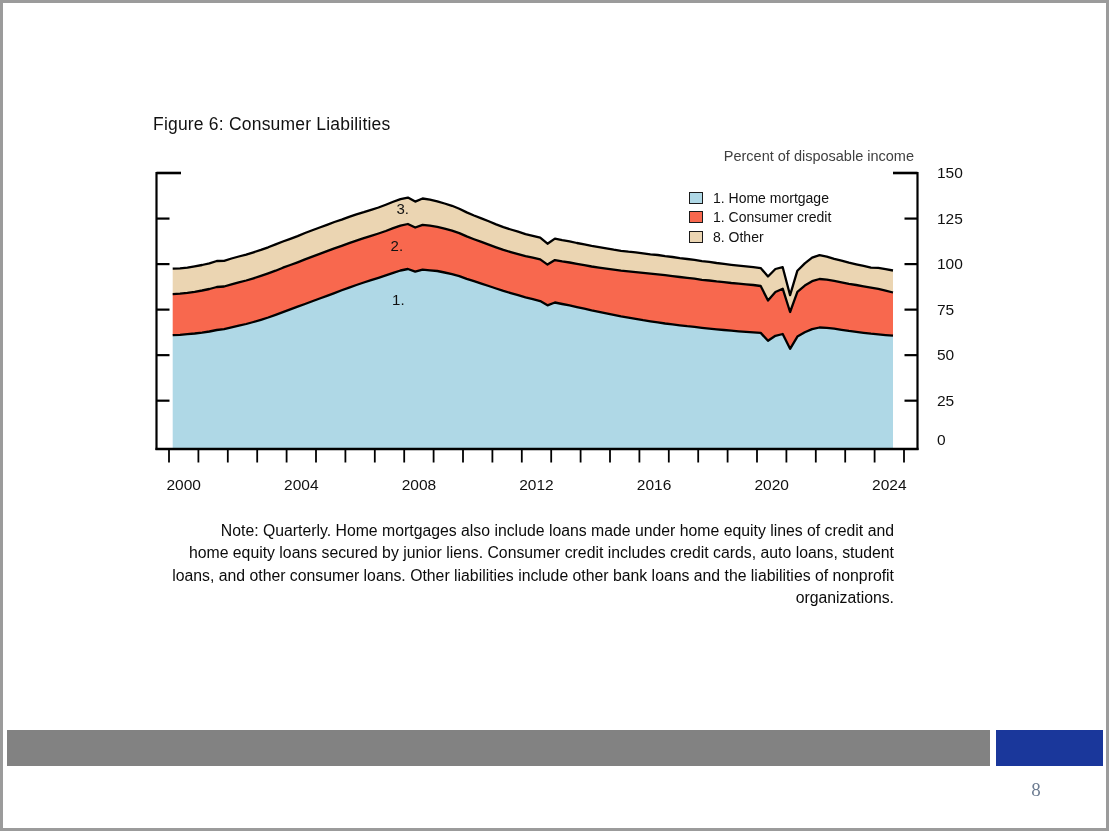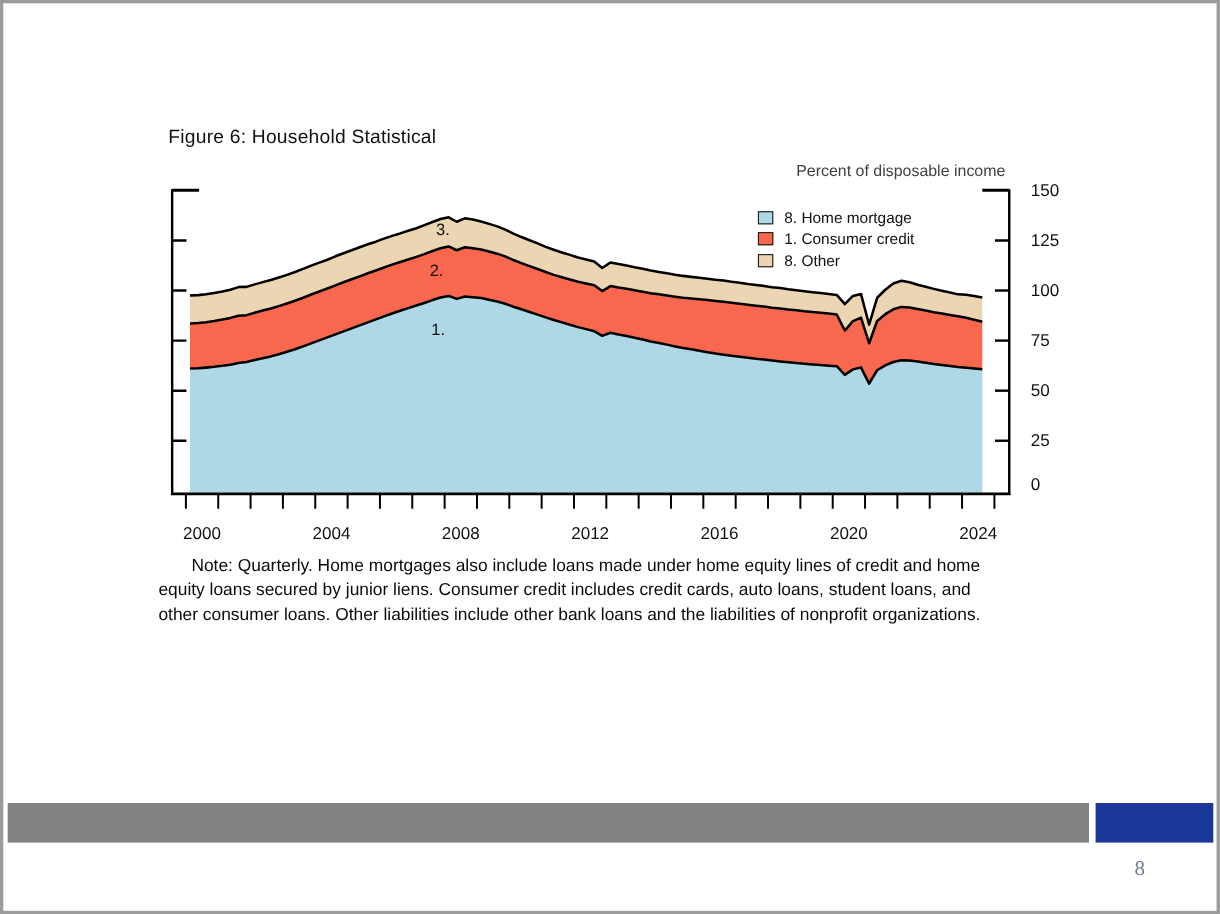--- a/index.html
+++ b/index.html
@@ -27,40 +27,40 @@
   .legend-row{display:flex;align-items:center;height:19.5px;}
   .legend-swatch{
     width:12px;height:10px;border:1.6px solid #1a1a1a;margin-right:10px;
     flex:0 0 auto;
   }
   .legend-label{font-size:14px;color:#111;white-space:nowrap;}
   .notes{
     position:absolute;left:141px;top:501px;width:766px;
     font-size:15.8px;line-height:22.3px;color:#0b0b0b;
   }
-  .notes p{margin:0;text-indent:30px;}
+  .notes p{margin:16px;text-indent:30px;text-align:right;}
   .footer-bar{
     position:absolute;left:4px;top:727px;width:983px;height:36px;
   }
   .accent-bar{
     position:absolute;left:993px;top:727px;width:107px;height:36px;
   }
   .page-number{
     position:absolute;left:1016px;top:776px;width:34px;
     text-align:center;
     font-family:"Liberation Serif",serif;
     font-size:19px;color:#6e7d92;
   }
 </style>
 </head>
 <body>
 
 <div class="slide" style="border-color: rgb(155, 155, 155);">
 
-  <div class="figure-title">Figure 6: Household Statistical</div>
+  <div class="figure-title">Figure 6: Consumer Liabilities</div>
 
   <div class="unit-label">Percent of disposable income</div>
 
   <svg class="chart-svg" id="chart" width="1109" height="831" viewBox="0 0 1109 831">
       <g>
         <path d="M169.7 265.7 L177.0 265.3 L184.4 264.6 L191.7 263.3 L199.1 262.0 L206.4 260.4 L213.8 258.0 L221.1 257.8 L228.5 255.5 L235.8 253.5 L243.2 251.6 L250.5 249.3 L257.9 246.9 L265.2 244.3 L272.6 241.4 L279.9 238.5 L287.3 235.8 L294.6 233.1 L302.0 230.0 L309.3 227.2 L316.7 224.5 L324.0 221.8 L331.4 219.0 L338.7 216.7 L346.1 213.9 L353.4 211.4 L360.8 209.2 L368.1 206.8 L375.5 204.5 L382.8 201.7 L390.2 198.8 L397.5 196.1 L404.9 194.6 L412.2 198.6 L419.6 195.5 L426.9 196.6 L434.3 198.3 L441.6 200.5 L449.0 202.8 L456.3 205.7 L463.7 209.4 L471.0 212.5 L478.4 215.4 L485.7 218.3 L493.1 221.4 L500.4 224.1 L507.8 226.5 L515.1 228.7 L522.5 231.1 L529.8 232.9 L537.2 234.7 L544.5 240.7 L551.9 235.6 L559.2 237.1 L566.6 238.3 L573.9 240.0 L581.3 241.4 L588.6 242.9 L596.0 244.2 L603.3 245.4 L610.7 246.7 L618.0 247.8 L625.4 248.7 L632.7 249.4 L640.1 250.4 L647.4 251.3 L654.8 252.0 L662.1 253.1 L669.5 254.0 L676.8 255.1 L684.2 256.0 L691.5 256.9 L698.9 258.2 L706.2 258.9 L713.6 260.0 L720.9 260.9 L728.3 261.8 L735.6 262.6 L743.0 263.3 L750.3 264.2 L757.7 265.1 L765.0 273.5 L772.4 266.0 L779.7 264.2 L787.1 292.2 L794.4 267.7 L801.8 260.4 L809.1 254.7 L816.5 252.2 L823.8 253.6 L831.2 255.8 L838.5 257.6 L845.9 259.6 L853.2 261.3 L860.6 262.9 L867.9 264.6 L875.3 264.9 L882.6 266.2 L890.0 267.5 L890.0 289.5 L882.6 287.7 L875.3 285.9 L867.9 284.6 L860.6 283.3 L853.2 282.0 L845.9 280.8 L838.5 279.3 L831.2 277.9 L823.8 276.6 L816.5 276.0 L809.1 278.2 L801.8 282.6 L794.4 288.8 L787.1 309.0 L779.7 285.7 L772.4 289.0 L765.0 297.5 L757.7 283.0 L750.3 282.0 L743.0 281.3 L735.6 280.6 L728.3 280.0 L720.9 279.1 L713.6 278.4 L706.2 277.5 L698.9 276.8 L691.5 275.7 L684.2 274.9 L676.8 274.0 L669.5 273.1 L662.1 272.2 L654.8 271.3 L647.4 270.6 L640.1 269.8 L632.7 269.1 L625.4 268.4 L618.0 267.7 L610.7 266.7 L603.3 265.7 L596.0 264.6 L588.6 263.5 L581.3 262.2 L573.9 260.9 L566.6 259.5 L559.2 258.4 L551.9 257.1 L544.5 261.6 L537.2 256.4 L529.8 254.7 L522.5 253.1 L515.1 251.1 L507.8 249.1 L500.4 246.9 L493.1 244.3 L485.7 241.6 L478.4 238.9 L471.0 236.2 L463.7 233.4 L456.3 230.1 L449.0 227.6 L441.6 225.6 L434.3 223.8 L426.9 222.7 L419.6 221.8 L412.2 224.5 L404.9 221.0 L397.5 222.7 L390.2 225.2 L382.8 228.0 L375.5 230.5 L368.1 232.9 L360.8 235.2 L353.4 237.6 L346.1 240.2 L338.7 242.9 L331.4 245.4 L324.0 248.2 L316.7 250.9 L309.3 253.6 L302.0 256.4 L294.6 259.3 L287.3 262.0 L279.9 264.7 L272.6 267.7 L265.2 270.4 L257.9 272.9 L250.5 275.3 L243.2 277.5 L235.8 279.3 L228.5 281.3 L221.1 283.5 L213.8 284.0 L206.4 286.0 L199.1 287.5 L191.7 288.8 L184.4 289.9 L177.0 290.6 L169.7 291.1 Z" fill="#EBD5B2"></path>
         <path d="M169.7 291.1 L177.0 290.6 L184.4 289.9 L191.7 288.8 L199.1 287.5 L206.4 286.0 L213.8 284.0 L221.1 283.5 L228.5 281.3 L235.8 279.3 L243.2 277.5 L250.5 275.3 L257.9 272.9 L265.2 270.4 L272.6 267.7 L279.9 264.7 L287.3 262.0 L294.6 259.3 L302.0 256.4 L309.3 253.6 L316.7 250.9 L324.0 248.2 L331.4 245.4 L338.7 242.9 L346.1 240.2 L353.4 237.6 L360.8 235.2 L368.1 232.9 L375.5 230.5 L382.8 228.0 L390.2 225.2 L397.5 222.7 L404.9 221.0 L412.2 224.5 L419.6 221.8 L426.9 222.7 L434.3 223.8 L441.6 225.6 L449.0 227.6 L456.3 230.1 L463.7 233.4 L471.0 236.2 L478.4 238.9 L485.7 241.6 L493.1 244.3 L500.4 246.9 L507.8 249.1 L515.1 251.1 L522.5 253.1 L529.8 254.7 L537.2 256.4 L544.5 261.6 L551.9 257.1 L559.2 258.4 L566.6 259.5 L573.9 260.9 L581.3 262.2 L588.6 263.5 L596.0 264.6 L603.3 265.7 L610.7 266.7 L618.0 267.7 L625.4 268.4 L632.7 269.1 L640.1 269.8 L647.4 270.6 L654.8 271.3 L662.1 272.2 L669.5 273.1 L676.8 274.0 L684.2 274.9 L691.5 275.7 L698.9 276.8 L706.2 277.5 L713.6 278.4 L720.9 279.1 L728.3 280.0 L735.6 280.6 L743.0 281.3 L750.3 282.0 L757.7 283.0 L765.0 297.5 L772.4 289.0 L779.7 285.7 L787.1 309.0 L794.4 288.8 L801.8 282.6 L809.1 278.2 L816.5 276.0 L823.8 276.6 L831.2 277.9 L838.5 279.3 L845.9 280.8 L853.2 282.0 L860.6 283.3 L867.9 284.6 L875.3 285.9 L882.6 287.7 L890.0 289.5 L890.0 332.7 L882.6 332.1 L875.3 331.4 L867.9 330.7 L860.6 329.8 L853.2 328.8 L845.9 327.9 L838.5 326.8 L831.2 325.7 L823.8 324.8 L816.5 324.5 L809.1 326.1 L801.8 329.2 L794.4 333.6 L787.1 345.8 L779.7 331.0 L772.4 332.8 L765.0 337.8 L757.7 329.9 L750.3 329.4 L743.0 328.8 L735.6 328.3 L728.3 327.7 L720.9 327.0 L713.6 326.3 L706.2 325.6 L698.9 324.8 L691.5 323.9 L684.2 323.2 L676.8 322.3 L669.5 321.4 L662.1 320.5 L654.8 319.4 L647.4 318.3 L640.1 317.2 L632.7 315.9 L625.4 314.6 L618.0 313.4 L610.7 311.9 L603.3 310.3 L596.0 308.8 L588.6 307.4 L581.3 305.7 L573.9 304.1 L566.6 302.4 L559.2 301.0 L551.9 299.5 L544.5 302.3 L537.2 298.1 L529.8 296.2 L522.5 294.4 L515.1 292.2 L507.8 290.1 L500.4 287.9 L493.1 285.5 L485.7 283.0 L478.4 280.6 L471.0 278.2 L463.7 275.9 L456.3 273.1 L449.0 271.1 L441.6 269.5 L434.3 268.0 L426.9 267.3 L419.6 266.6 L412.2 268.7 L404.9 266.0 L397.5 267.5 L390.2 269.8 L382.8 272.4 L375.5 274.8 L368.1 277.1 L360.8 279.5 L353.4 282.0 L346.1 284.6 L338.7 287.3 L331.4 290.1 L324.0 292.8 L316.7 295.5 L309.3 298.2 L302.0 301.0 L294.6 303.7 L287.3 306.4 L279.9 309.2 L272.6 311.9 L265.2 314.5 L257.9 316.8 L250.5 319.0 L243.2 321.0 L235.8 322.6 L228.5 324.3 L221.1 326.1 L213.8 327.0 L206.4 328.5 L199.1 329.6 L191.7 330.5 L184.4 331.2 L177.0 331.8 L169.7 332.1 Z" fill="#F8684E"></path>
         <path d="M169.7 332.1 L177.0 331.8 L184.4 331.2 L191.7 330.5 L199.1 329.6 L206.4 328.5 L213.8 327.0 L221.1 326.1 L228.5 324.3 L235.8 322.6 L243.2 321.0 L250.5 319.0 L257.9 316.8 L265.2 314.5 L272.6 311.9 L279.9 309.2 L287.3 306.4 L294.6 303.7 L302.0 301.0 L309.3 298.2 L316.7 295.5 L324.0 292.8 L331.4 290.1 L338.7 287.3 L346.1 284.6 L353.4 282.0 L360.8 279.5 L368.1 277.1 L375.5 274.8 L382.8 272.4 L390.2 269.8 L397.5 267.5 L404.9 266.0 L412.2 268.7 L419.6 266.6 L426.9 267.3 L434.3 268.0 L441.6 269.5 L449.0 271.1 L456.3 273.1 L463.7 275.9 L471.0 278.2 L478.4 280.6 L485.7 283.0 L493.1 285.5 L500.4 287.9 L507.8 290.1 L515.1 292.2 L522.5 294.4 L529.8 296.2 L537.2 298.1 L544.5 302.3 L551.9 299.5 L559.2 301.0 L566.6 302.4 L573.9 304.1 L581.3 305.7 L588.6 307.4 L596.0 308.8 L603.3 310.3 L610.7 311.9 L618.0 313.4 L625.4 314.6 L632.7 315.9 L640.1 317.2 L647.4 318.3 L654.8 319.4 L662.1 320.5 L669.5 321.4 L676.8 322.3 L684.2 323.2 L691.5 323.9 L698.9 324.8 L706.2 325.6 L713.6 326.3 L720.9 327.0 L728.3 327.7 L735.6 328.3 L743.0 328.8 L750.3 329.4 L757.7 329.9 L765.0 337.8 L772.4 332.8 L779.7 331.0 L787.1 345.8 L794.4 333.6 L801.8 329.2 L809.1 326.1 L816.5 324.5 L823.8 324.8 L831.2 325.7 L838.5 326.8 L845.9 327.9 L853.2 328.8 L860.6 329.8 L867.9 330.7 L875.3 331.4 L882.6 332.1 L890.0 332.7 L890.0 445.0 L882.6 445.0 L875.3 445.0 L867.9 445.0 L860.6 445.0 L853.2 445.0 L845.9 445.0 L838.5 445.0 L831.2 445.0 L823.8 445.0 L816.5 445.0 L809.1 445.0 L801.8 445.0 L794.4 445.0 L787.1 445.0 L779.7 445.0 L772.4 445.0 L765.0 445.0 L757.7 445.0 L750.3 445.0 L743.0 445.0 L735.6 445.0 L728.3 445.0 L720.9 445.0 L713.6 445.0 L706.2 445.0 L698.9 445.0 L691.5 445.0 L684.2 445.0 L676.8 445.0 L669.5 445.0 L662.1 445.0 L654.8 445.0 L647.4 445.0 L640.1 445.0 L632.7 445.0 L625.4 445.0 L618.0 445.0 L610.7 445.0 L603.3 445.0 L596.0 445.0 L588.6 445.0 L581.3 445.0 L573.9 445.0 L566.6 445.0 L559.2 445.0 L551.9 445.0 L544.5 445.0 L537.2 445.0 L529.8 445.0 L522.5 445.0 L515.1 445.0 L507.8 445.0 L500.4 445.0 L493.1 445.0 L485.7 445.0 L478.4 445.0 L471.0 445.0 L463.7 445.0 L456.3 445.0 L449.0 445.0 L441.6 445.0 L434.3 445.0 L426.9 445.0 L419.6 445.0 L412.2 445.0 L404.9 445.0 L397.5 445.0 L390.2 445.0 L382.8 445.0 L375.5 445.0 L368.1 445.0 L360.8 445.0 L353.4 445.0 L346.1 445.0 L338.7 445.0 L331.4 445.0 L324.0 445.0 L316.7 445.0 L309.3 445.0 L302.0 445.0 L294.6 445.0 L287.3 445.0 L279.9 445.0 L272.6 445.0 L265.2 445.0 L257.9 445.0 L250.5 445.0 L243.2 445.0 L235.8 445.0 L228.5 445.0 L221.1 445.0 L213.8 445.0 L206.4 445.0 L199.1 445.0 L191.7 445.0 L184.4 445.0 L177.0 445.0 L169.7 445.0 Z" fill="#AFD8E6"></path>
       </g>
       <g fill="none" stroke="#000000" stroke-width="2.3" stroke-linejoin="round" stroke-linecap="butt">
@@ -132,21 +132,21 @@
       <g font-family="&quot;Liberation Sans&quot;,sans-serif" font-size="15" fill="#111">
         <text x="395.3199999999987" y="301.6095" text-anchor="middle">1.</text>
         <text x="393.85" y="248.2542" text-anchor="middle">2.</text>
         <text x="399.7300000000013" y="210.55949999999999" text-anchor="middle">3.</text>
       </g>
     </svg>
 
   <div class="legend">
     <div class="legend-row">
       <span class="legend-swatch" style="background: rgb(175, 216, 230);"></span>
-      <span class="legend-label">8. Home mortgage</span>
+      <span class="legend-label">1. Home mortgage</span>
     </div>
     <div class="legend-row">
       <span class="legend-swatch" style="background: rgb(248, 104, 78);"></span>
       <span class="legend-label">1. Consumer credit</span>
     </div>
     <div class="legend-row">
       <span class="legend-swatch" style="background: rgb(235, 213, 178);"></span>
       <span class="legend-label">8. Other</span>
     </div>
   </div>

